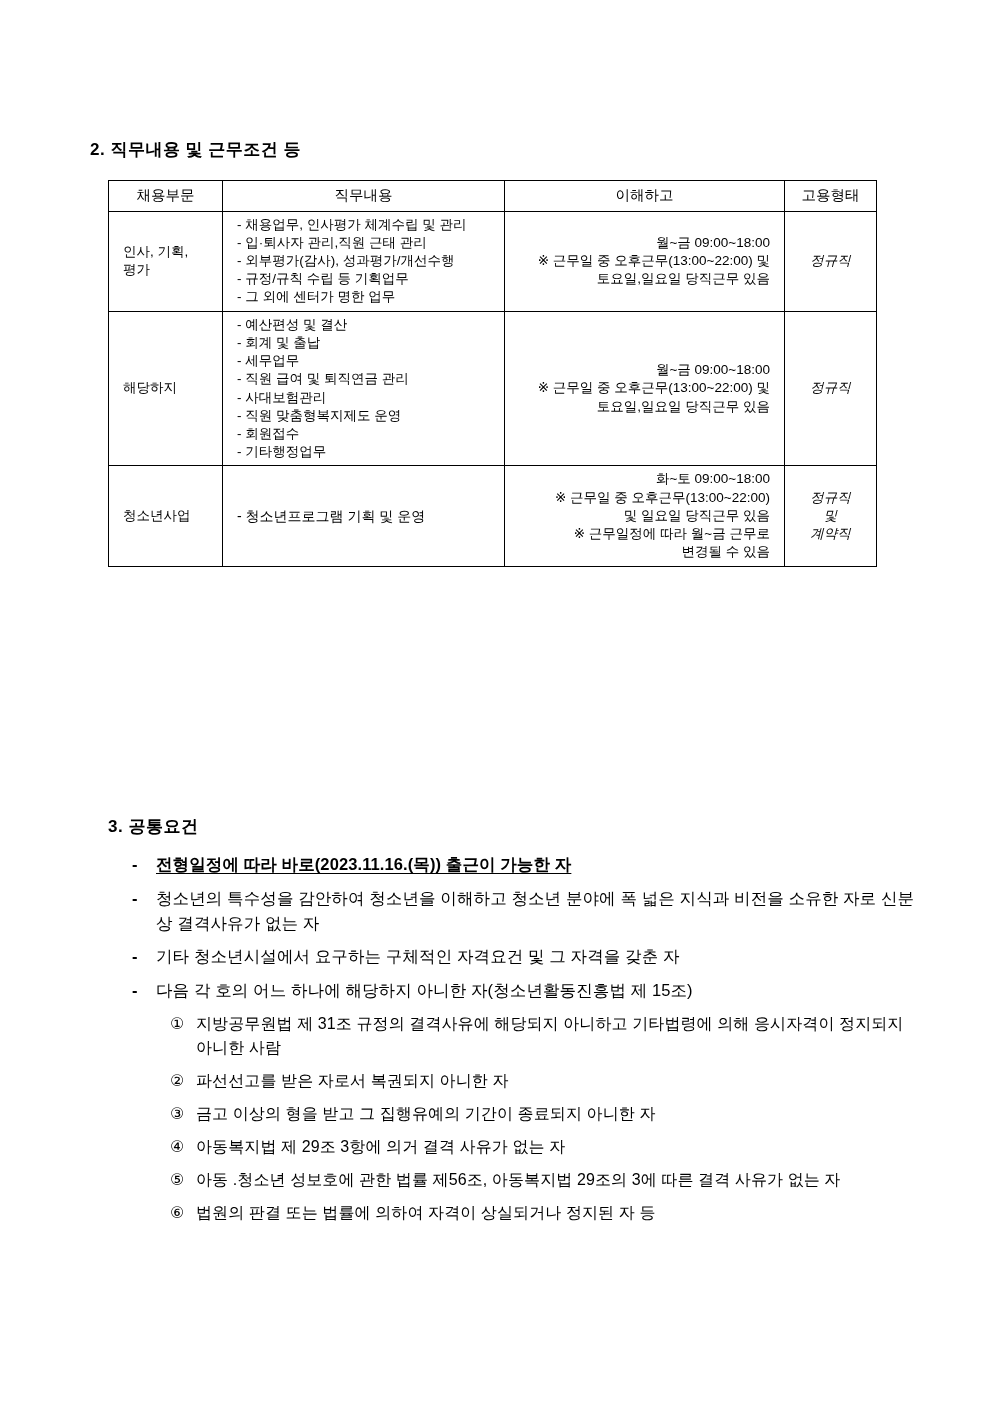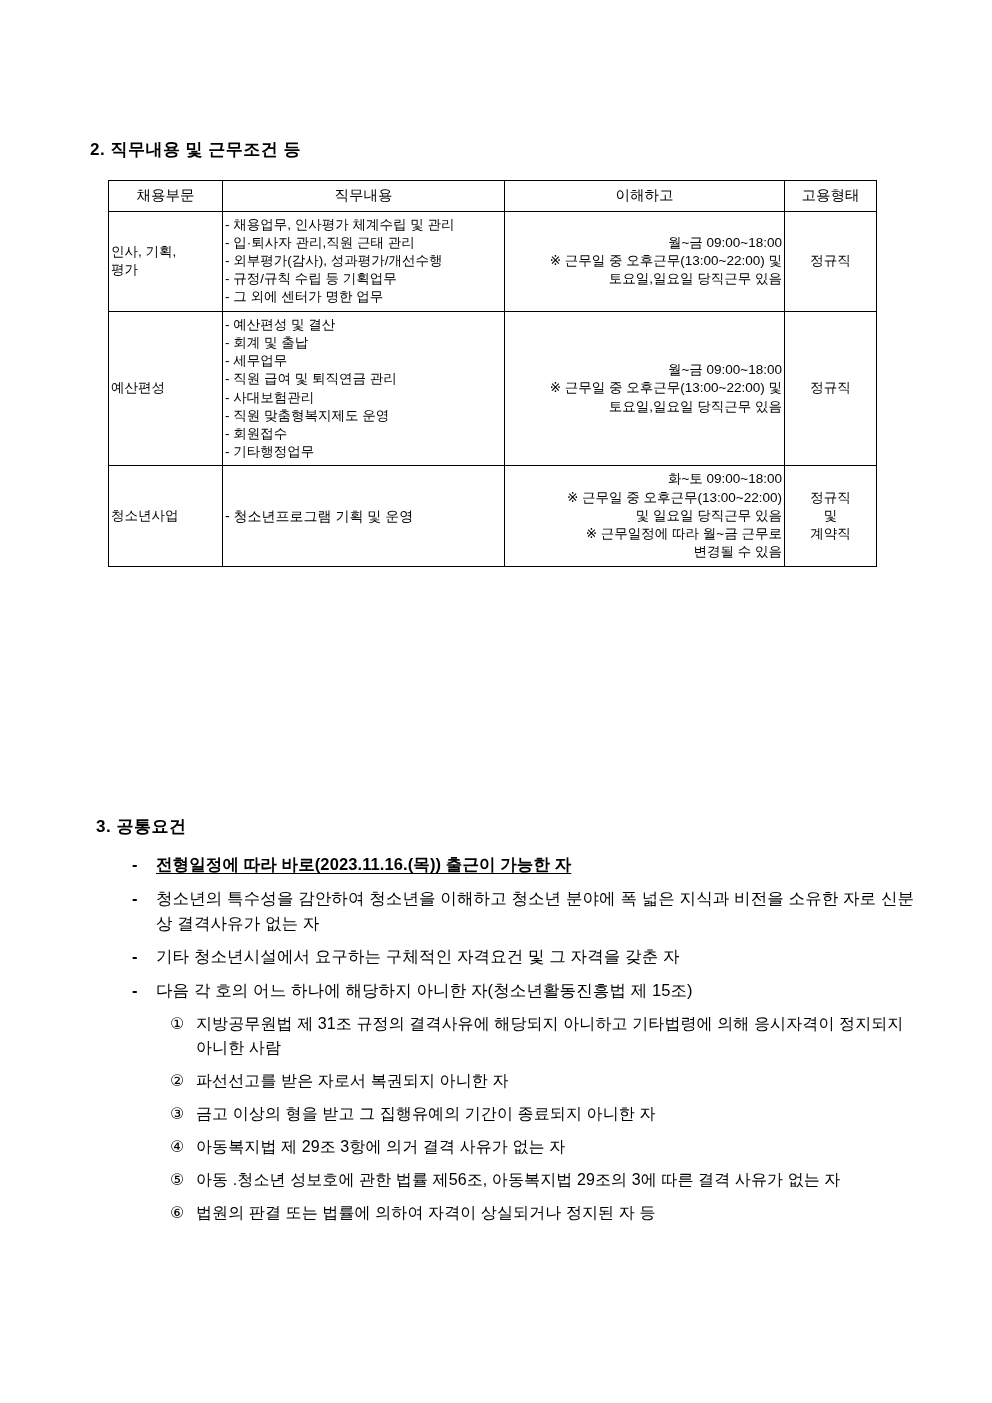--- a/index.html
+++ b/index.html
@@ -24,38 +24,38 @@
   }
 
   
   .sec-heading {
     position: absolute;
     font-size: 17px;
     font-weight: bold;
     letter-spacing: 0.5px;
   }
   #heading-2 { left: 90px; top: 138px; }
-  #heading-3 { left: 96px; top: 815px; }
+  #heading-3 { left: 108px; top: 815px; }
 
   
   .tbl-wrap {
     position: absolute;
     left: 108px;
     top: 180px;
     width: 768px;
   }
   table.jobtable {
     border-collapse: collapse;
     width: 768px;
     table-layout: fixed;
   }
   table.jobtable th,
   table.jobtable td {
     border: 1px solid #000000;
-    padding: 4px 2px;
+    padding: 4px 14px;
     vertical-align: middle;
     font-size: 13.5px;
     line-height: 1.35;
   }
   table.jobtable th {
     text-align: center;
     font-weight: normal;
     font-size: 14.5px;
     padding: 5px 16px;
   }
@@ -83,20 +83,21 @@
     text-align: right;
     font-size: 12.5px;
     line-height: 1.55;
     white-space: pre-line;
   }
   td.etype {
     text-align: center;
     font-size: 14px;
     line-height: 1.45;
     white-space: pre-line;
+    font-style: italic;
   }
 
   
   .notes {
     position: absolute;
     left: 118px;
     top: 608px;
     width: 800px;
   }
   .note-line {
@@ -187,21 +188,21 @@
 - 입·퇴사자 관리,직원 근태 관리
 - 외부평가(감사), 성과평가/개선수행
 - 규정/규칙 수립 등 기획업무
 - 그 외에 센터가 명한 업무</td>
           <td class="hours">월~금  09:00~18:00
 ※ 근무일 중 오후근무(13:00~22:00) 및
 토요일,일요일  당직근무 있음</td>
           <td class="etype">정규직</td>
         </tr>
         <tr>
-          <td class="dept">예산편성</td>
+          <td class="dept">해당하지</td>
           <td class="duty">- 예산편성 및 결산
 - 회계 및 출납
 - 세무업무
 - 직원 급여 및 퇴직연금 관리
 - 사대보험관리
 - 직원 맞춤형복지제도 운영
 - 회원접수
 - 기타행정업무</td>
           <td class="hours">월~금  09:00~18:00
 ※ 근무일 중 오후근무(13:00~22:00) 및

